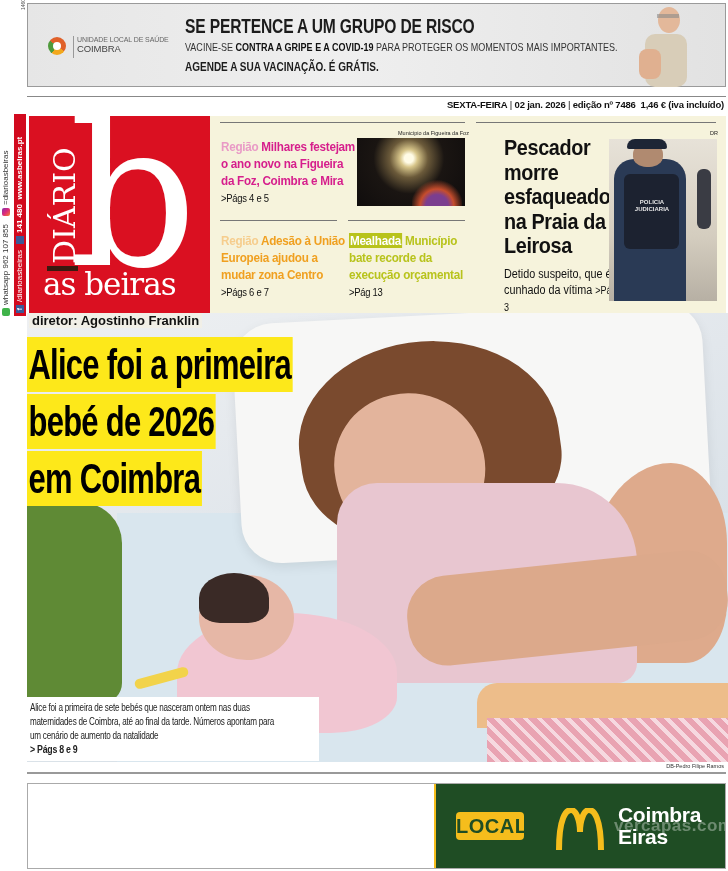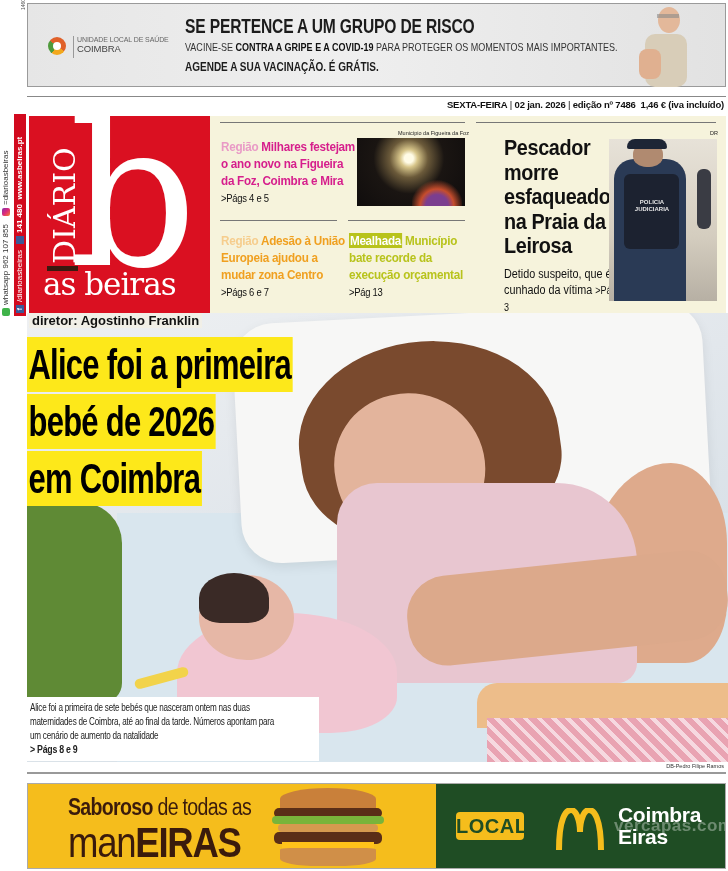--- a/index.html
+++ b/index.html
@@ -249,33 +249,20 @@
   <span class="ln">em Coimbra</span>
 </div>
 
 <div class="caption">
   <span><span>Alice foi a primeira de sete bebés que nasceram ontem nas duas maternidades de Coimbra, até ao final da tarde. Números apontam para um cenário de aumento da natalidade</span> <b class="pg">&gt; Págs 8 e 9</b></span>
 </div>
 <div class="photo-credit">DB-Pedro Filipe Ramos</div>
 
 <div class="rule-bottom"></div>
 <div class="bottom-ad">
-  <div class="yellow">
-    <div class="ad-saboroso"><b>Saboroso</b><span> de todas as</span></div>
-    <div class="ad-maneiras"><span>man</span><b>EIRAS</b></div>
-    <div class="burger">
-      <div class="bun-top"></div>
-      <div class="patty1"></div>
-      <div class="lettuce"></div>
-      <div class="bun-mid"></div>
-      <div class="patty2"></div>
-      <div class="cheese"></div>
-      <div class="bun-bot"></div>
-    </div>
-  </div>
   <div class="green">
     <div class="ad-novo">LOCAL</div>
     <svg class="ad-m" viewBox="0 0 48 42">
       <path d="M3 42 C3 10, 10 2, 15 2 C20 2, 24 12, 24 24 C24 12, 28 2, 33 2 C38 2, 45 10, 45 42" fill="none" stroke="#f5bd1c" stroke-width="6"></path>
     </svg>
     <div class="ad-watermark">vercapas.com</div>
     <div class="ad-coimbra">
       <div>Coimbra</div>
       <div>Eiras</div>
     </div>

